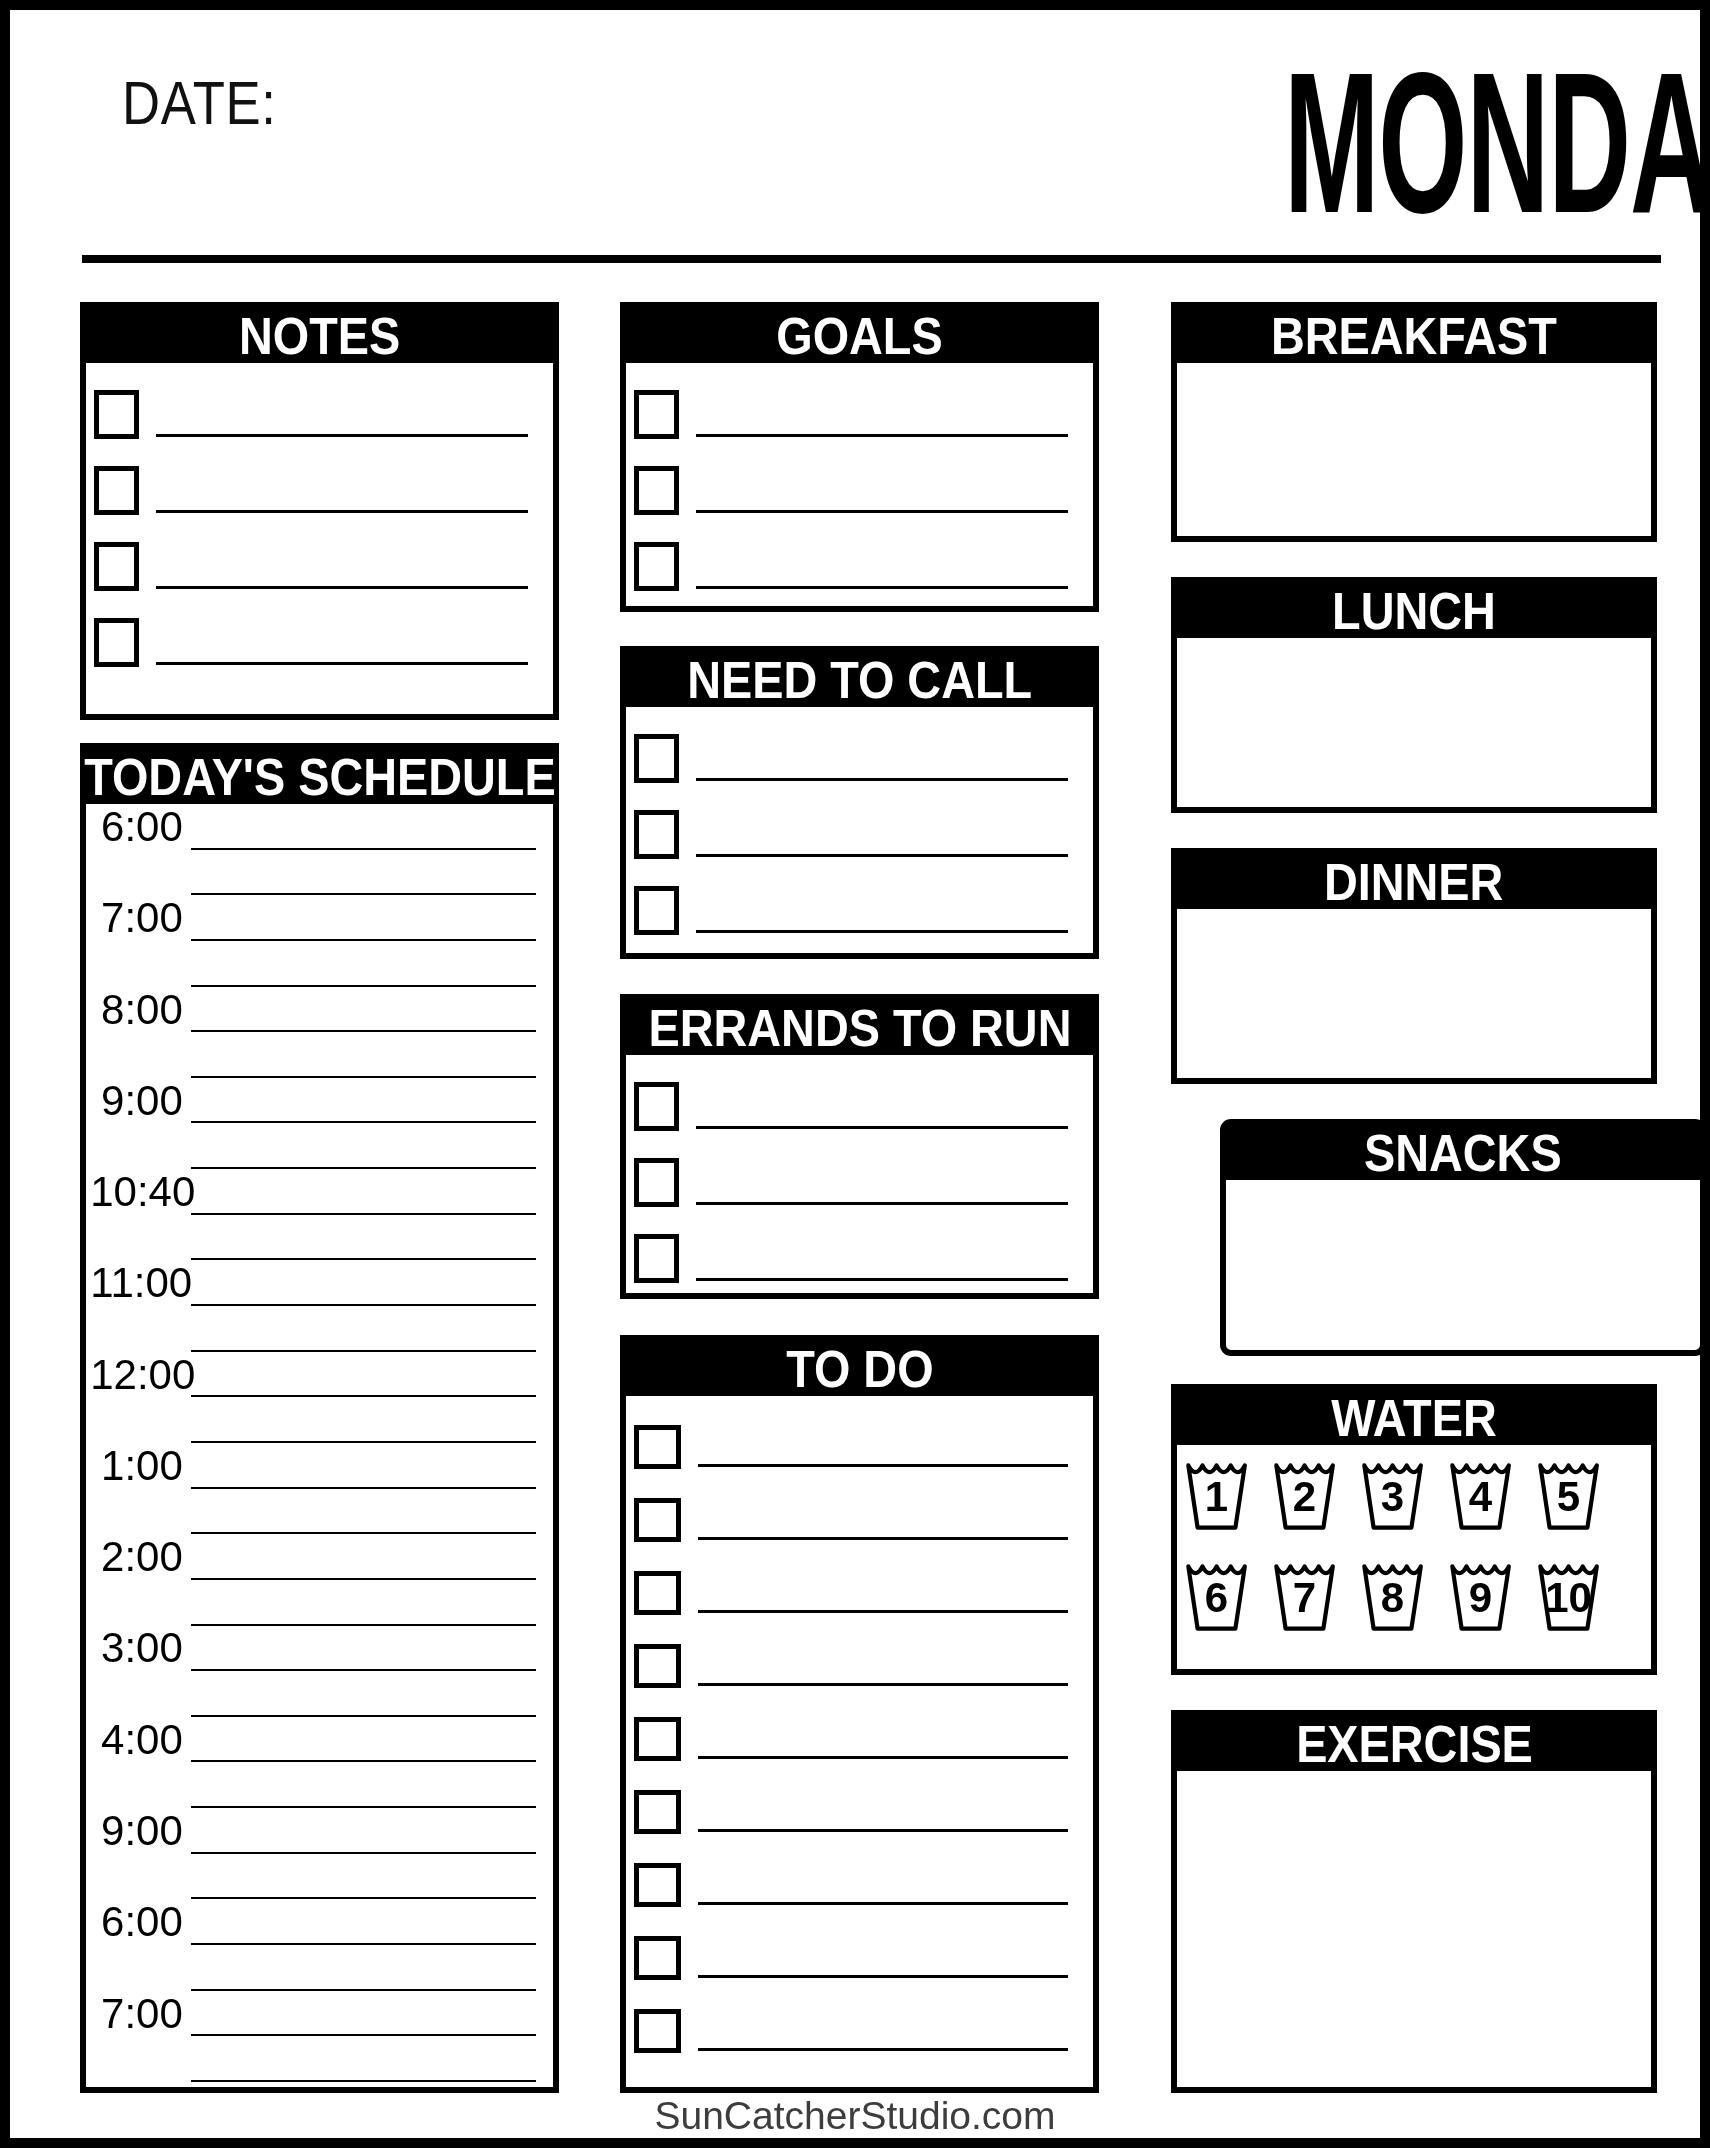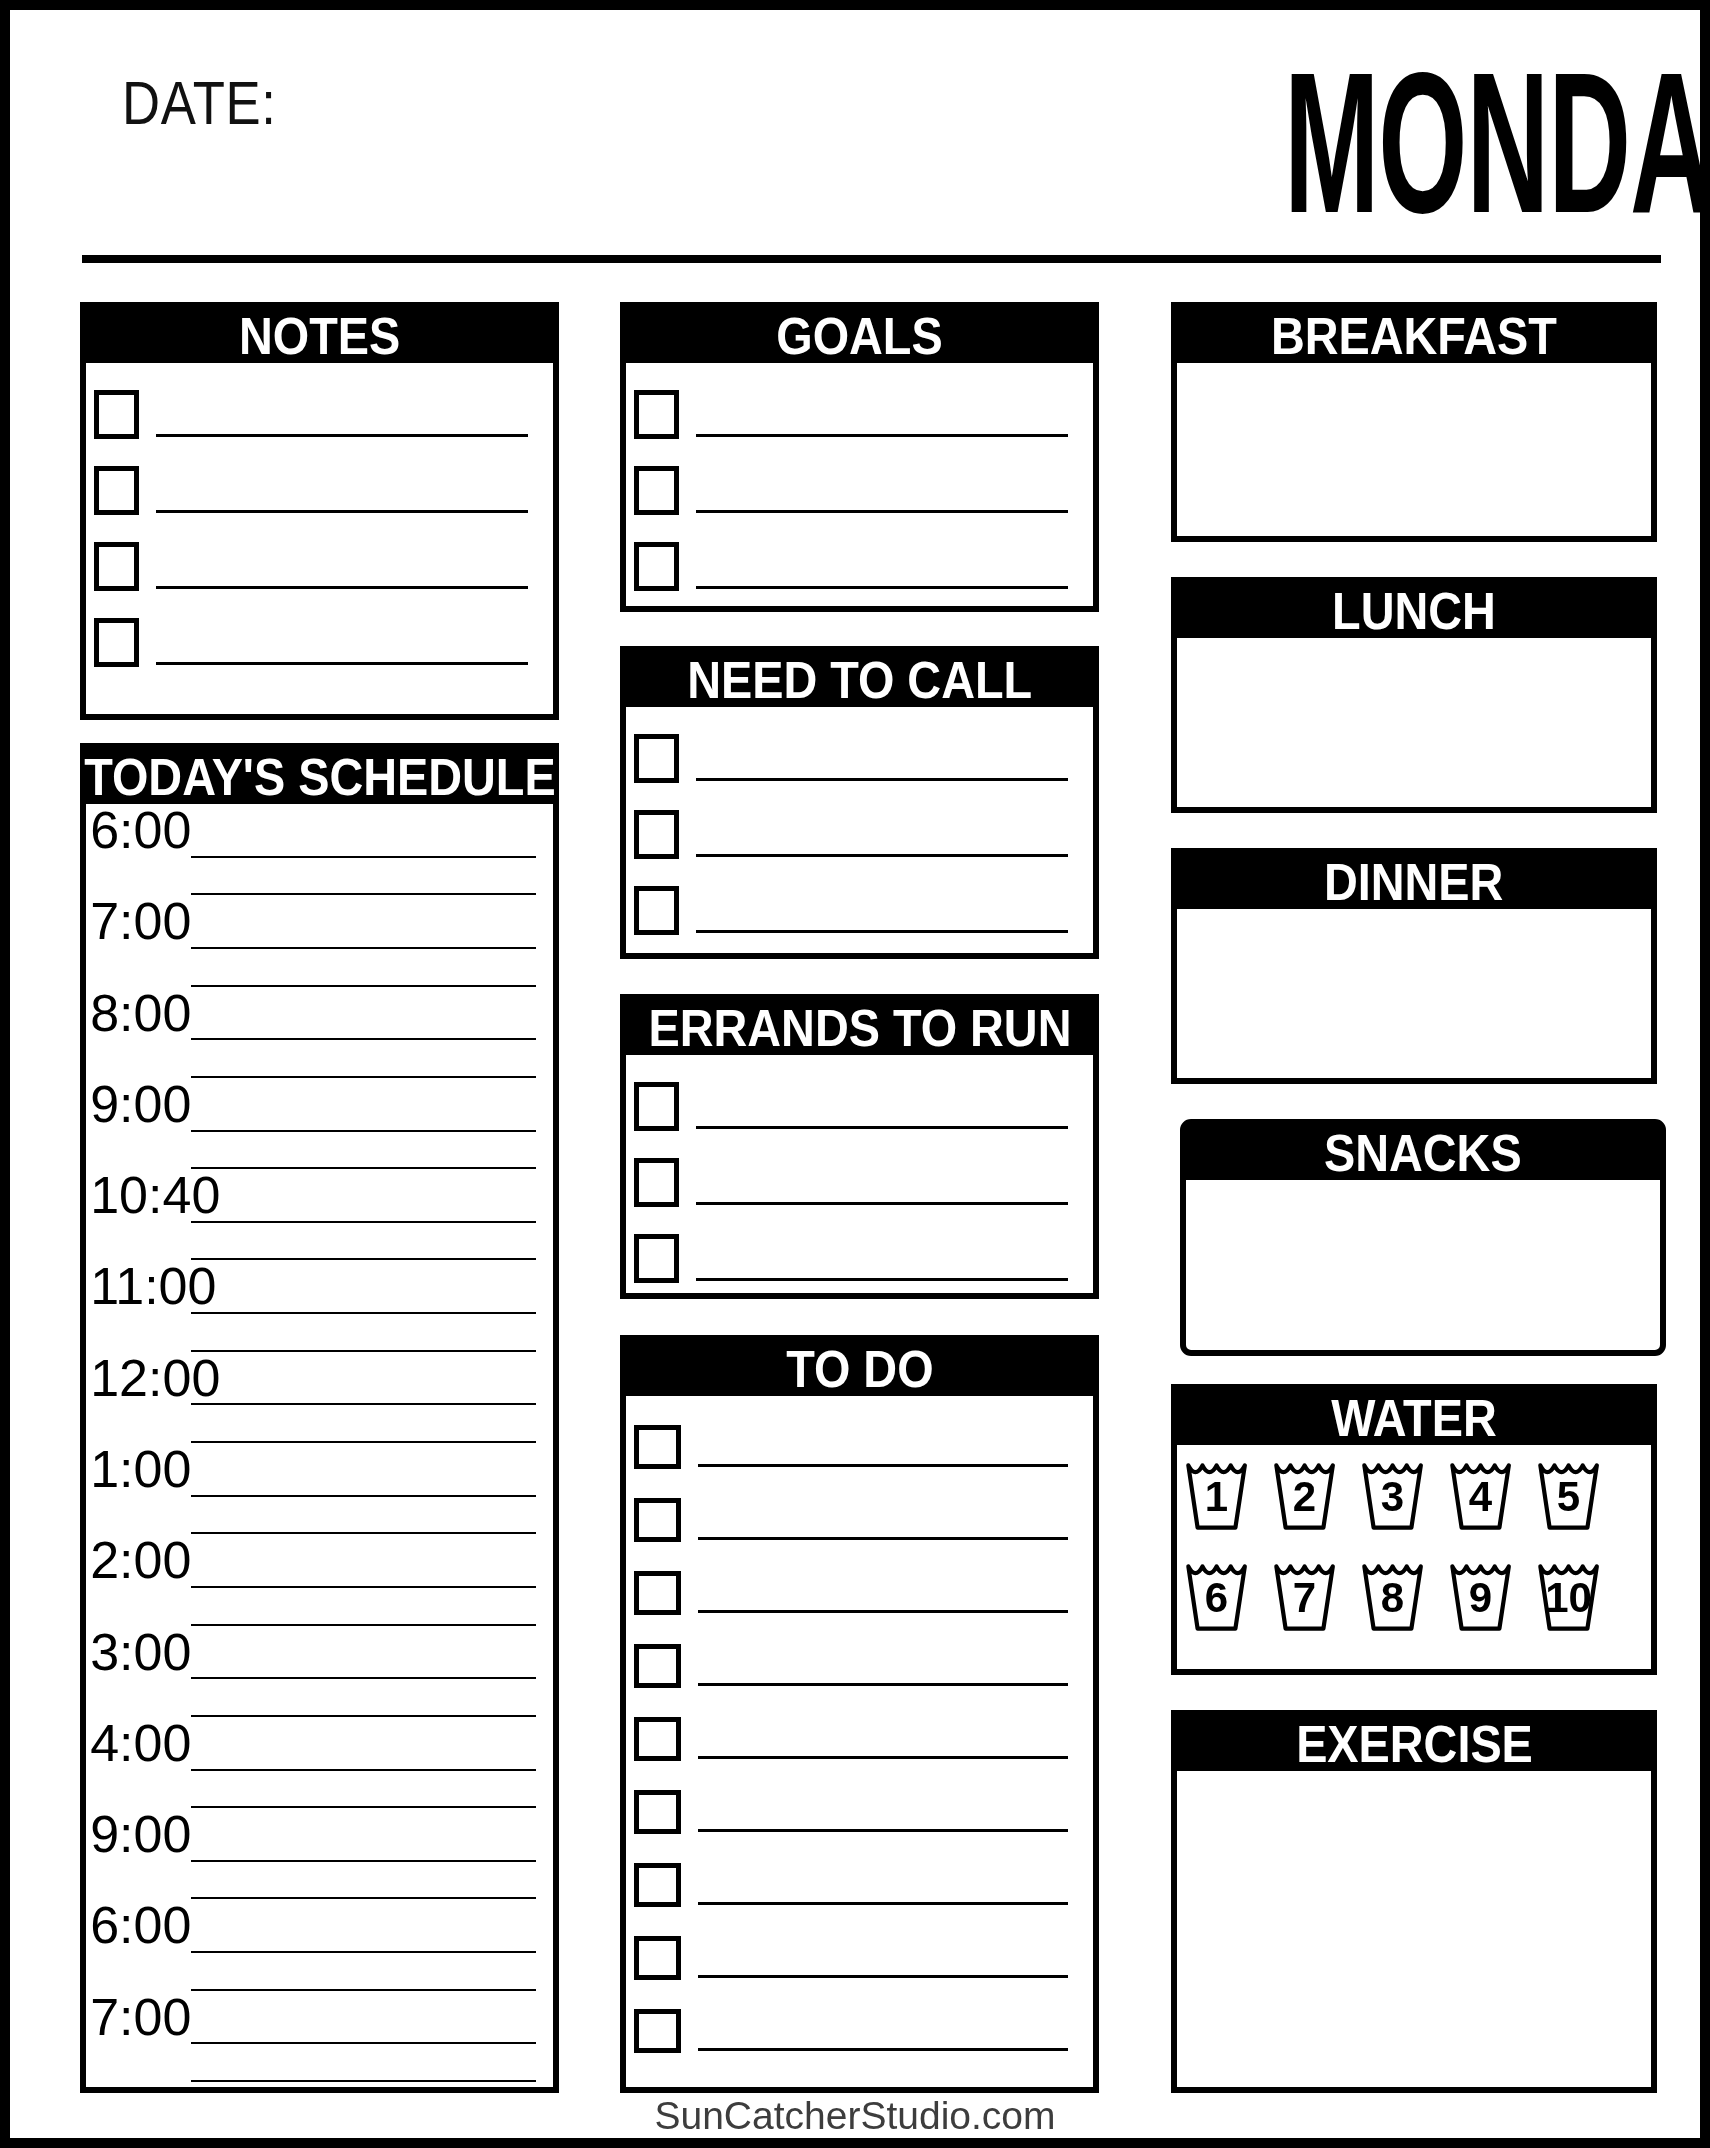--- a/index.html
+++ b/index.html
@@ -33,21 +33,21 @@
   
   .check-row{display:flex;align-items:flex-end;height:76px;padding:0 25px 0 8.4px;box-sizing:border-box;}
   .cb{width:45px;height:49px;border:5px solid #000;box-sizing:border-box;flex:none;background:#fff;}
   .wline{flex:1;border-bottom:3.4px solid #000;margin-left:17px;margin-bottom:2.5px;}
   #todo .check-row{height:73px;padding-top:1.7px;}
   #todo .cb{width:47px;height:44px;}
 
   
   .sched{display:flex;flex-direction:column;padding:0 17px 5px 4.2px;box-sizing:border-box;}
   .srow{flex:1;display:flex;align-items:flex-end;}
-  .stime{width:101px;flex:none;text-align:right;padding-right:8.4px;font-size:52px;
+  .stime{width:101px;flex:none;text-align:right;padding-right:8.4px;font-size:42px;
          line-height:1;box-sizing:border-box;margin-bottom:1.7px;white-space:nowrap;}
   .sline{flex:1;border-bottom:2.5px solid #000;}
 
   
   .water-body{display:flex;flex-wrap:wrap;gap:27px 25px;padding:11.7px 8.4px 0 8.4px;box-sizing:border-box;align-content:flex-start;}
   .cup{width:63px;height:74px;flex:none;}
   .cup svg{display:block;width:100%;height:100%;}
 
   
   .footer{position:absolute;left:0;top:2096px;width:100%;text-align:center;
@@ -56,21 +56,21 @@
   
   #notes       {left:80px;  top:302px;  width:479px; height:418px;}
   #schedule    {left:80px;  top:743px;  width:479px; height:1350px;}
   #goals       {left:620px; top:302px;  width:479px; height:310px;}
   #need-to-call{left:620px; top:646px;  width:479px; height:313px;}
   #errands     {left:620px; top:994px; width:479px; height:305px;}
   #todo        {left:620px; top:1335px; width:479px; height:758px;}
   #breakfast   {left:1171px;top:302px;  width:486px; height:240px;}
   #lunch       {left:1171px;top:577px;  width:486px; height:236px;gap:36px;}
   #dinner      {left:1171px;top:848px; width:486px; height:236px;}
-  #snacks      {left:1180px;top:1119px; width:486px; height:237px;border-radius:11px;}
+  #snacks      {left:1220px;top:1119px; width:486px; height:237px;border-radius:11px;}
   #water       {left:1171px;top:1384px; width:486px; height:291px;}
   #exercise    {left:1171px;top:1710px; width:486px; height:383px;}
 </style>
 </head>
 <body>
 
 <div class="page">
   <div class="frame"></div>
 
   <div class="date-label">DATE:</div>

